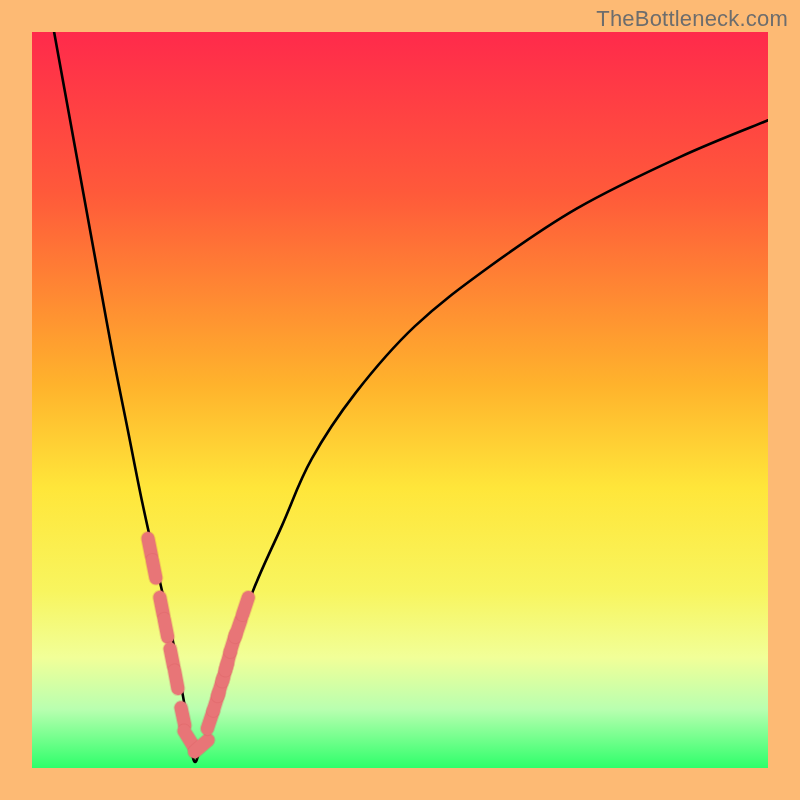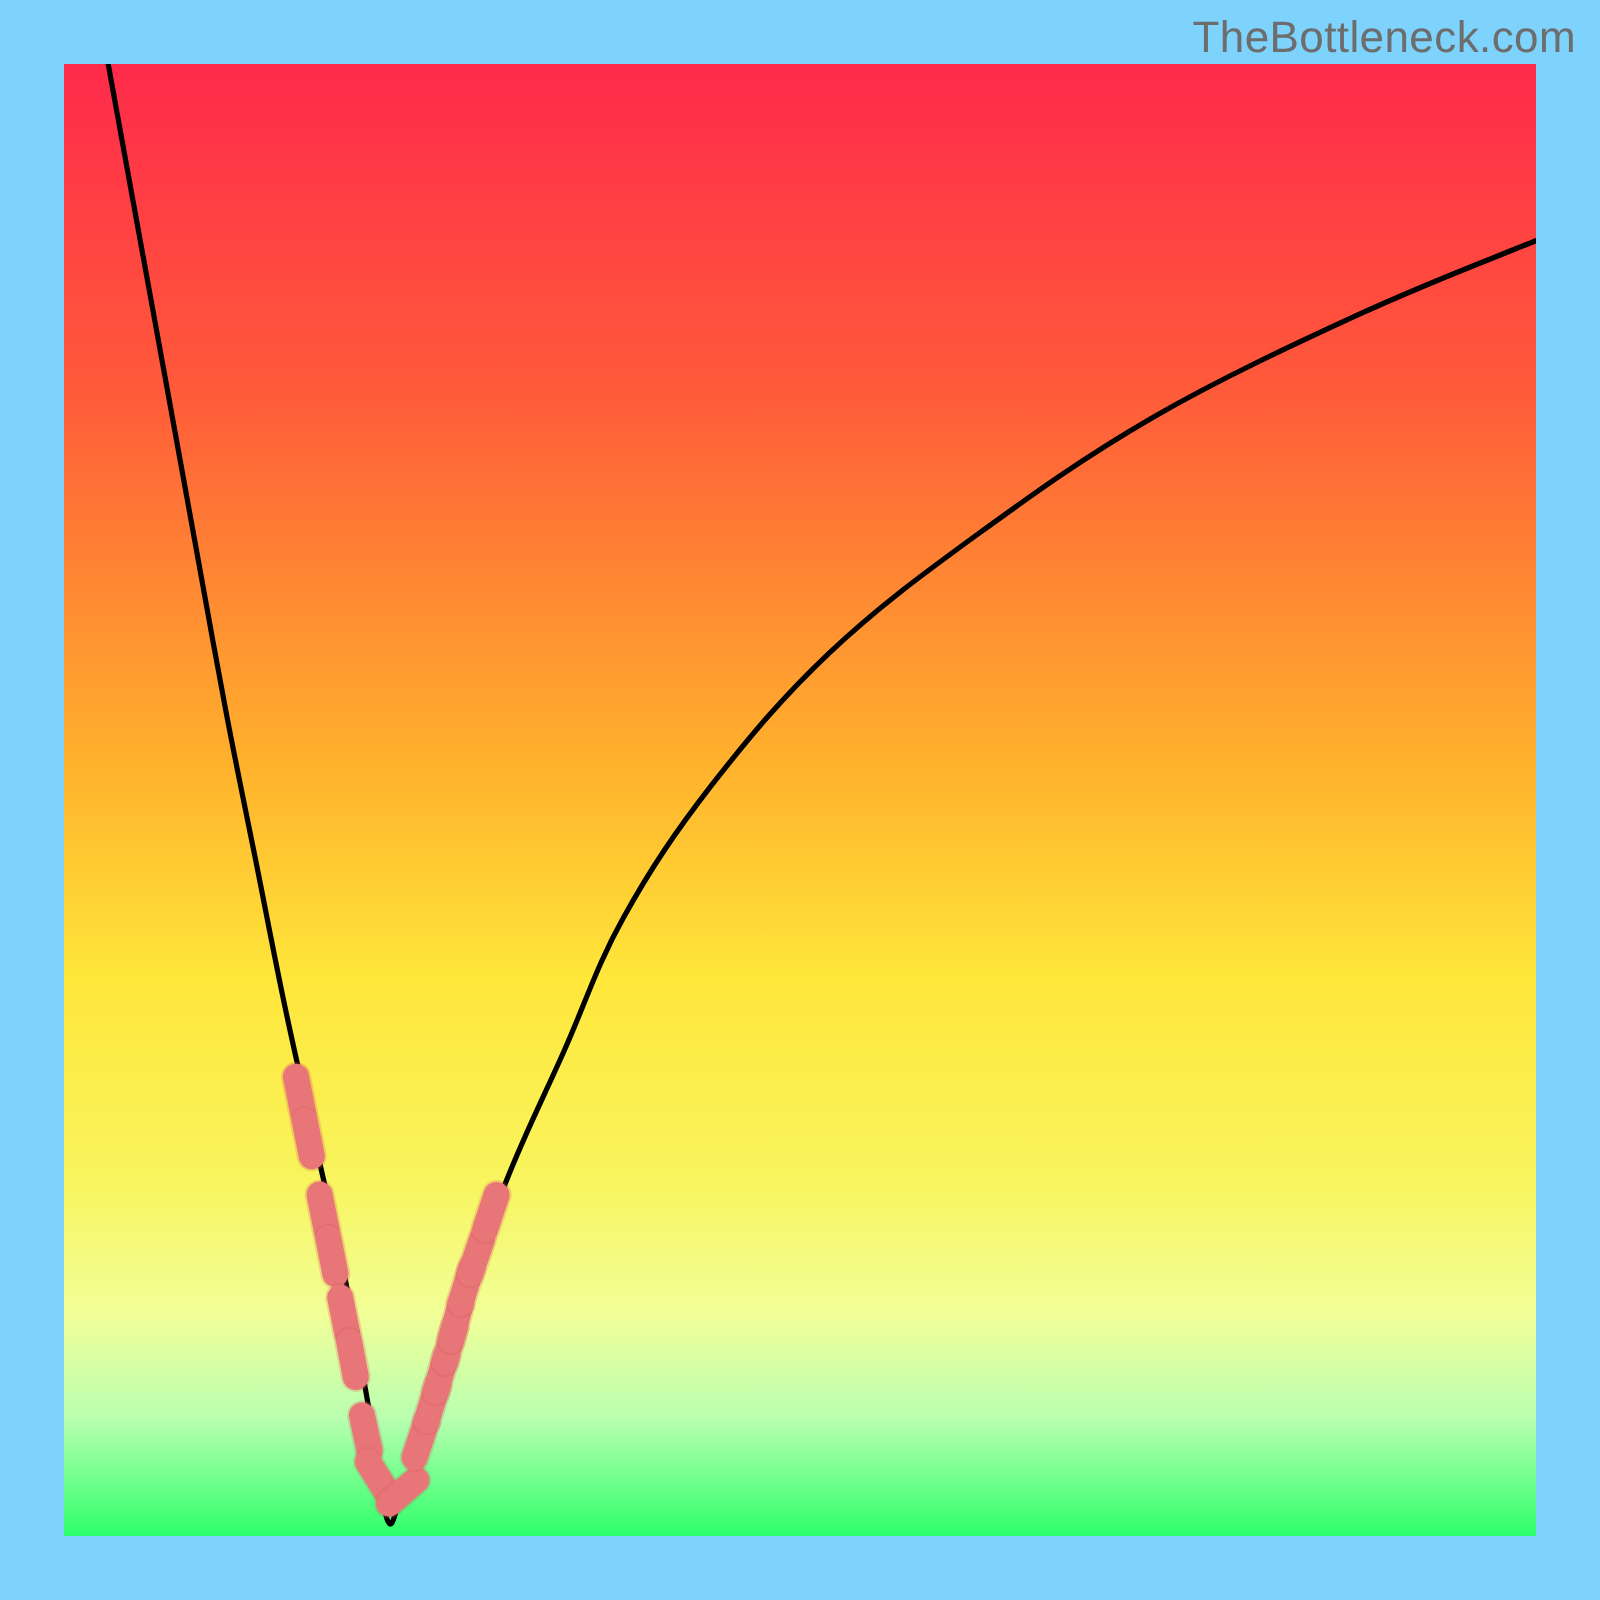--- a/index.html
+++ b/index.html
@@ -10,21 +10,21 @@
     overflow: hidden;
     background: #000000;
     font-family: Arial, Helvetica, sans-serif;
   }
   .frame {
     position: absolute;
     top: 0;
     left: 0;
     width: 800px;
     height: 800px;
-    background: #7dd3fc;
+    background: #fdba74;
   }
   .plot-area {
     position: absolute;
     top: 32px;
     left: 32px;
     width: 736px;
     height: 736px;
     background: linear-gradient(to bottom,
         #ff2a4b 0%,
         #ff5a3a 22%,

